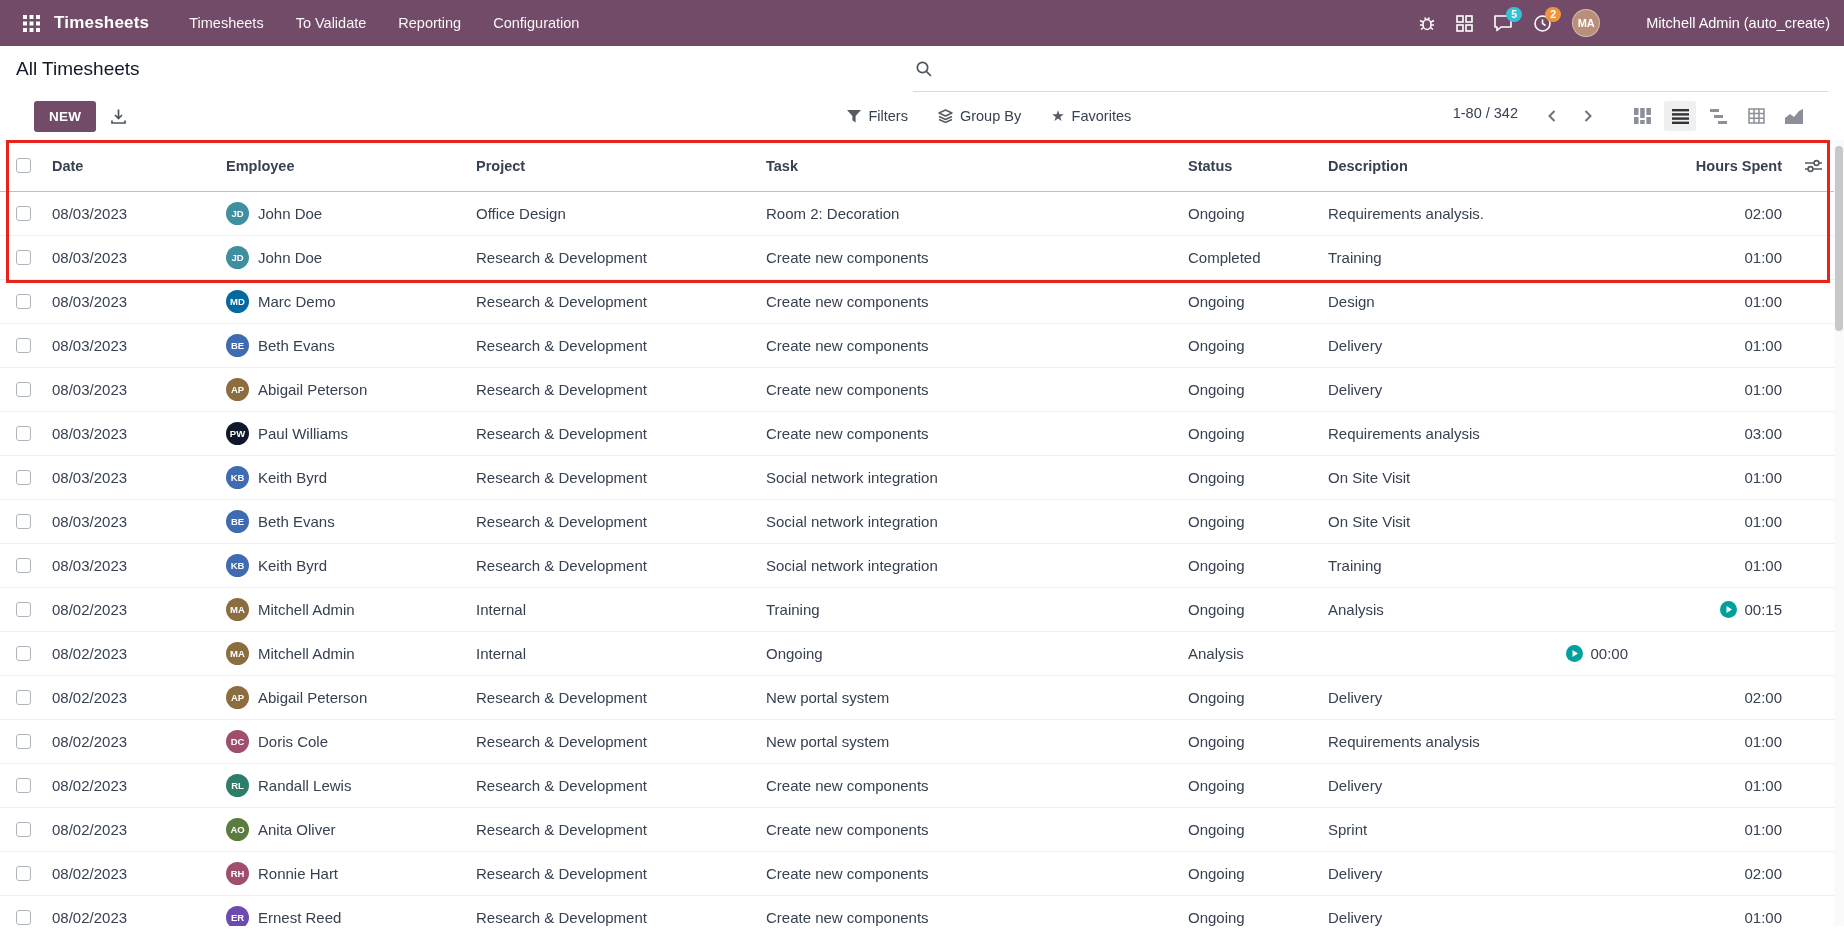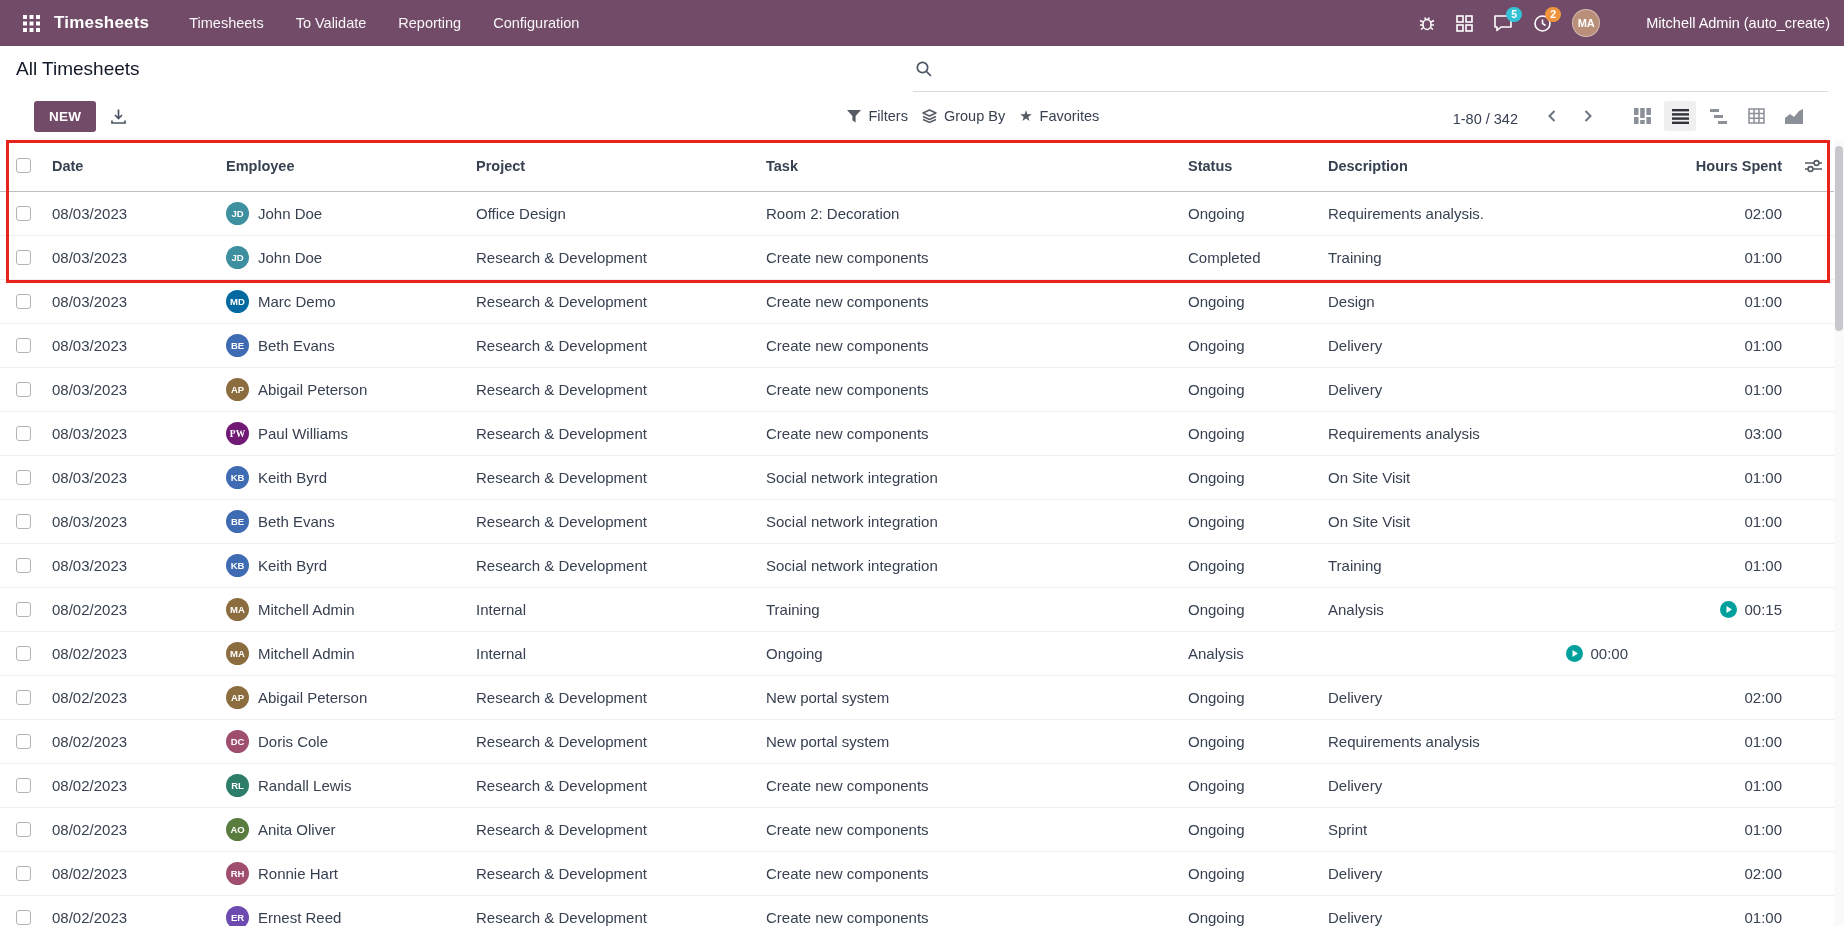--- a/index.html
+++ b/index.html
@@ -35,26 +35,26 @@
   .searchbar input { flex: 1; border: none; outline: none; font-size: 14.5px; color: #374151;
     font-family: "Liberation Sans", sans-serif; background: transparent; }
   .searchbar input::placeholder { color: #9aa0a6; }
 
   
   .cp-row2 { height: 48px; display: flex; align-items: center; padding: 0 34px; }
   .new-btn { background: #714B67; color: #fff; border: none; border-radius: 3px; height: 31px;
     padding: 0 15px; font-size: 13.5px; font-weight: 700; letter-spacing: .3px; cursor: pointer;
     font-family: "Liberation Sans", sans-serif; }
   .dl-btn { margin-left: 14px; cursor: pointer; display: inline-flex; color: #4b5563; }
-  .facet-group { display: flex; align-items: center; gap: 14px; margin-left: 720px; }
+  .facet-group { display: flex; align-items: center; gap: 30px; margin-left: 720px; }
   .facet { display: flex; align-items: center; gap: 7px; font-size: 14.5px; color: #374151;
     cursor: pointer; white-space: nowrap; }
   .facet .f-ic { color: #555b63; display: inline-flex; }
   .star { color: #555b63; font-size: 15px; }
-  .pager-zone { margin-left: auto; display: flex; align-items: flex-end; gap: 16px; }
+  .pager-zone { margin-left: auto; display: flex; align-items: flex-start; gap: 16px; }
   .pager-text { font-size: 14.5px; color: #374151; margin-right: 8px; white-space: nowrap; }
   .pg-btn { cursor: pointer; display: inline-flex; color: #6b7280; padding: 4px; }
   .view-switcher { display: flex; align-items: center; gap: 6px; margin-left: 28px; }
   .vs-btn { width: 32px; height: 30px; display: flex; align-items: center; justify-content: center;
     cursor: pointer; color: #8a8f98; border-radius: 3px; }
   .vs-btn.active { color: #2f3338; background: #f0f0f1; }
 
   
   .table-wrap { position: relative; height: 786px; overflow: hidden; }
   .thead, .trow { display: grid;
@@ -363,21 +363,21 @@
       <span>01:00</span>
     </div>
     <div class="cell c-gear"></div>
   </div>
       <div class="trow">
     <div class="cell c-check">
           <span class="checkbox"></span>
         </div>
     <div class="cell">08/03/2023</div>
     <div class="cell c-emp">
-      <span class="avatar" style="background: #701a75; font-family: Liberation Serif, serif;">PW</span>
+      <span class="avatar" style="background: #0f172a;">PW</span>
       <span>Paul Williams</span>
     </div>
     <div class="cell">Research &amp; Development</div>
     <div class="cell">Create new components</div>
     <div class="cell">Ongoing</div>
     <div class="cell">Requirements analysis</div>
     <div class="cell c-hours">
 
       <span>03:00</span>
     </div>

